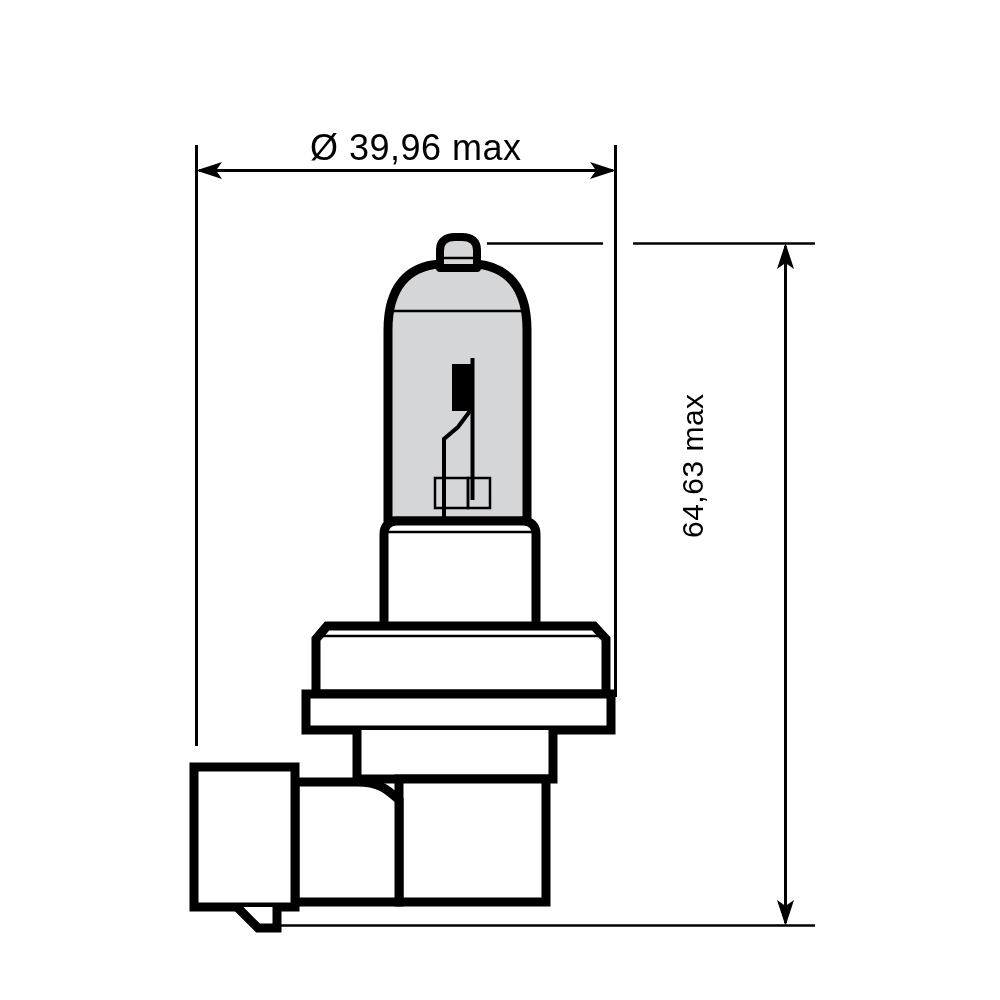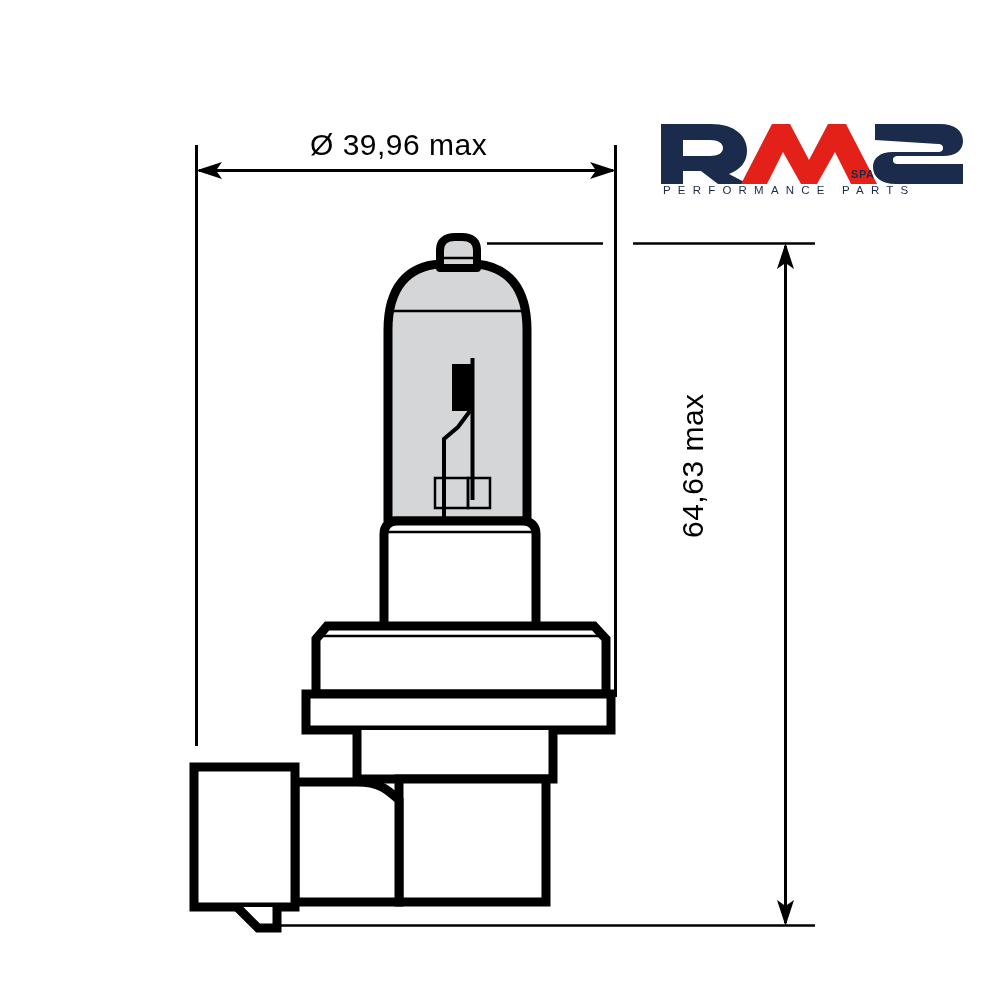--- a/index.html
+++ b/index.html
@@ -26,21 +26,21 @@
   .dim-text {
     position: absolute;
     color: #000000;
     font-family: "Liberation Sans", sans-serif;
     white-space: nowrap;
     line-height: 1;
   }
   #dim-width-label {
     left: 310px;
     top: 130px;
-    font-size: 30px;
+    font-size: 36px;
     letter-spacing: 0.5px;
   }
   #dim-height-label {
     left: 678px;
     top: 538px;
     font-size: 30px;
     letter-spacing: 0.5px;
     transform: rotate(-90deg);
     transform-origin: left top;
     width: 200px;
@@ -164,73 +164,14 @@
              L 258 928
              L 277 928
              L 277 907" fill="#ffffff" stroke="#000" stroke-width="9" stroke-linejoin="miter"></path>
 
   </svg>
 
   <div class="dim-text" id="dim-width-label">Ø 39,96 max</div>
 
   <div class="dim-text" id="dim-height-label">64,63 max</div>
 
-  <div id="logo">
-    <svg width="320" height="80" viewBox="0 0 320 80">
-
-      <path d="M 6 6
-               L 56 6
-               C 80 6 92 18 92 33
-               C 92 44 85 52 74 56
-               L 93 66
-               L 63 66
-               L 46 53
-               L 28 53
-               L 28 66
-               L 6 66
-               Z
-               M 28 22
-               L 28 38
-               L 55 38
-               C 63 38 68 35 68 30
-               C 68 25 63 22 55 22
-               Z" fill="#1b2b4b"></path>
-
-      <path d="M 86 66
-               L 117 6
-               L 135 6
-               L 154 42
-               L 173 6
-               L 191 6
-               L 222 66
-               L 196 66
-               L 180 34
-               L 162 66
-               L 146 66
-               L 128 34
-               L 112 66
-               Z" fill="#e32119"></path>
-
-      <path d="M 220 22
-               L 220 6
-               L 285 6
-               C 300 6 308 13 308 23
-               C 308 32 301 38 288 38
-               L 243 38
-               C 240 38 238 39 238 42
-               C 238 45 240 46 243 46
-               L 308 46
-               L 308 66
-               L 241 66
-               C 226 66 218 59 218 49
-               C 218 40 225 34 238 34
-               L 283 34
-               C 286 34 288 33 288 30
-               C 288 27 286 26 283 26
-               Z" fill="#1b2b4b"></path>
-
-      <text x="196" y="60" font-family="&quot;Liberation Sans&quot;, sans-serif" font-size="11" font-weight="bold" letter-spacing="0.6" fill="#1b2b4b">SPA</text>
-
-      <text x="8" y="76" font-family="&quot;Liberation Sans&quot;, sans-serif" font-size="11.5" letter-spacing="7.2" fill="#1b2b4b">PERFORMANCE PARTS</text>
-    </svg>
-  </div>
 
 </div>
 
 </body></html>

